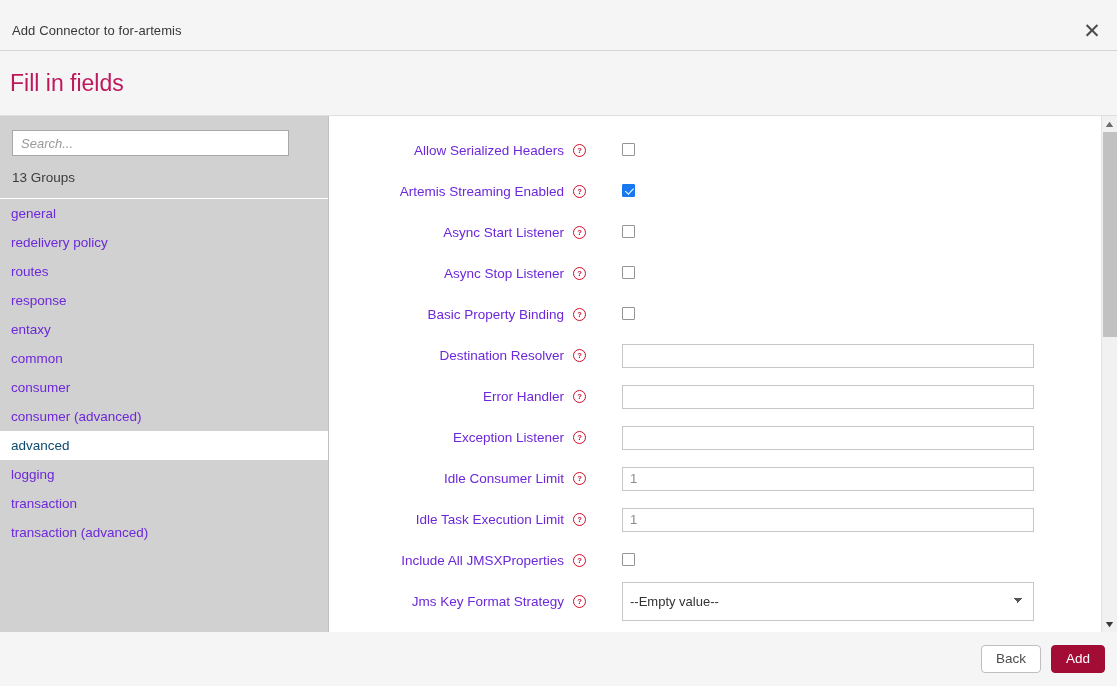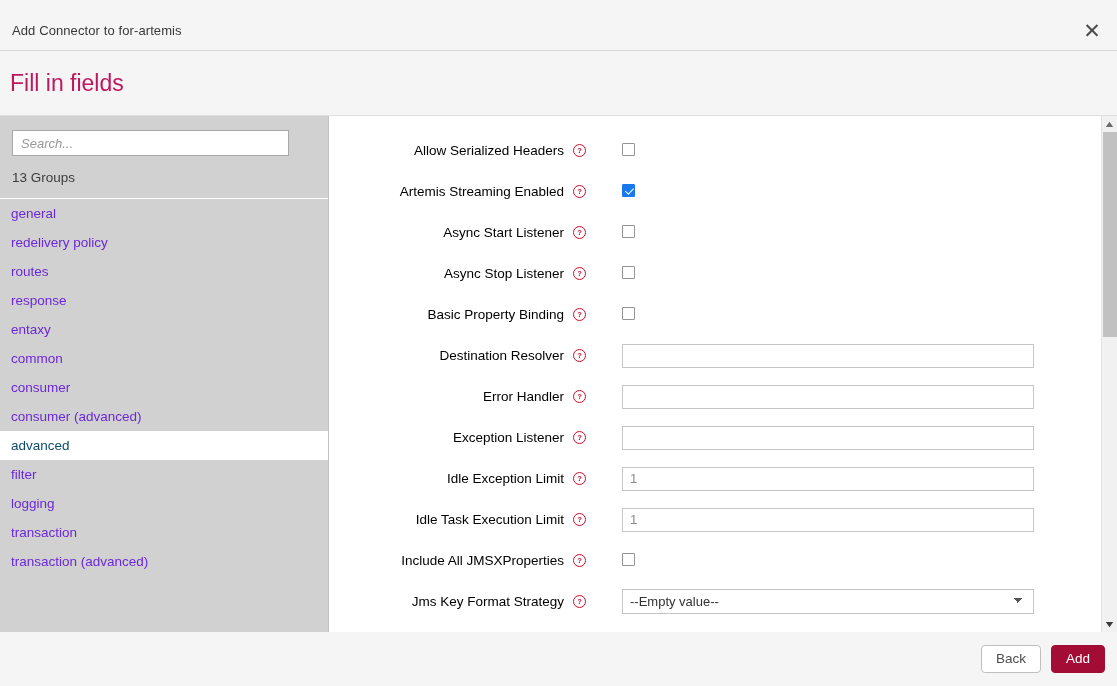--- a/index.html
+++ b/index.html
@@ -152,21 +152,21 @@
     display: flex;
     align-items: center;
     height: 41px;
     padding-left: 0;
   }
   .field-label {
     width: 235px;
     min-width: 235px;
     text-align: right;
     font-size: 13.5px;
-    color: #000000;
+    color: #6d28d9;
     font-weight: 400;
     padding-right: 0;
     white-space: nowrap;
   }
   .help-icon {
     width: 13px;
     height: 13px;
     min-width: 13px;
     border: 1.3px solid #c8102e;
     border-radius: 50%;
@@ -193,21 +193,21 @@
     padding: 0 7px;
     color: #333;
     outline: none;
     border-radius: 0;
   }
   input.text-field::placeholder {
     color: #8b8b8b;
   }
   select.select-field {
     width: 412px;
-    height: 25px;
+    height: 39px;
     -webkit-appearance: none;
     appearance: none;
     padding: 0 24px 0 7px;
     color: #333;
     background-image:
       linear-gradient(45deg, transparent 50%, #555 50%),
       linear-gradient(135deg, #555 50%, transparent 50%);
     background-position:
       calc(100% - 15px) calc(50% - 1px),
       calc(100% - 10px) calc(50% - 1px);
@@ -354,23 +354,20 @@
           <div class="group-item">
             <span>consumer</span>
           </div>
           <div class="group-item">
             <span>consumer (advanced)</span>
           </div>
           <div class="group-item selected">
             <span>advanced</span>
           </div>
           <div class="group-item">
-            <span>filter</span>
-          </div>
-          <div class="group-item">
             <span>logging</span>
           </div>
           <div class="group-item">
             <span>transaction</span>
           </div>
           <div class="group-item">
             <span>transaction (advanced)</span>
           </div>
         </div>
     </div>
@@ -443,21 +440,21 @@
           <div class="form-row">
             <div class="field-label">Exception Listener</div>
             <span class="help-icon">
               <svg width="9" height="9" viewBox="0 0 9 9">
                 <text x="4.5" y="7" font-size="7.6" font-family="Liberation Sans, sans-serif" fill="#c8102e" text-anchor="middle" font-weight="bold">?</text>
               </svg>
             </span>
             <div class="field-control"><input type="text" class="text-field" placeholder="" style=""></div>
           </div>
           <div class="form-row">
-            <div class="field-label">Idle Exception Limit</div>
+            <div class="field-label">Idle Consumer Limit</div>
             <span class="help-icon">
               <svg width="9" height="9" viewBox="0 0 9 9">
                 <text x="4.5" y="7" font-size="7.6" font-family="Liberation Sans, sans-serif" fill="#c8102e" text-anchor="middle" font-weight="bold">?</text>
               </svg>
             </span>
             <div class="field-control"><input type="text" class="text-field" placeholder="1" style=""></div>
           </div>
           <div class="form-row">
             <div class="field-label">Idle Task Execution Limit</div>
             <span class="help-icon">

